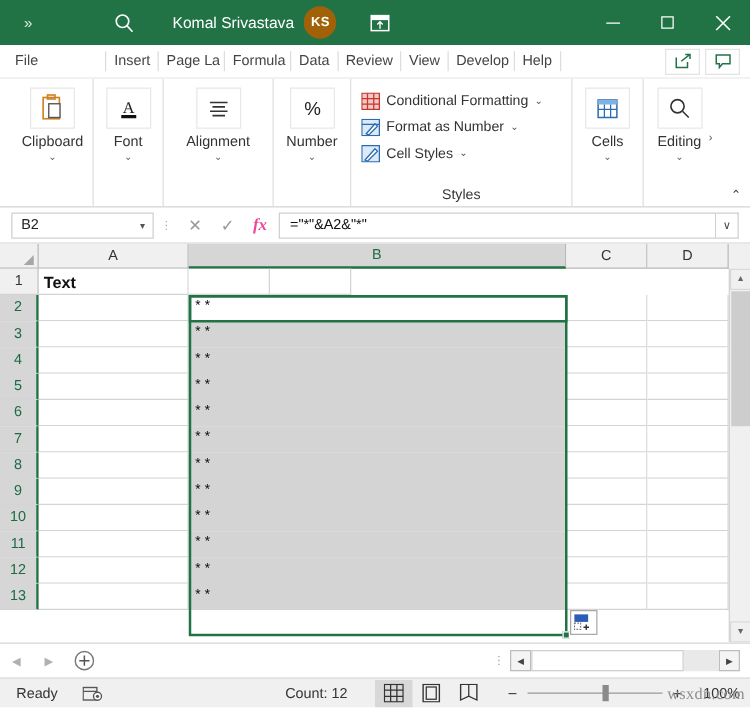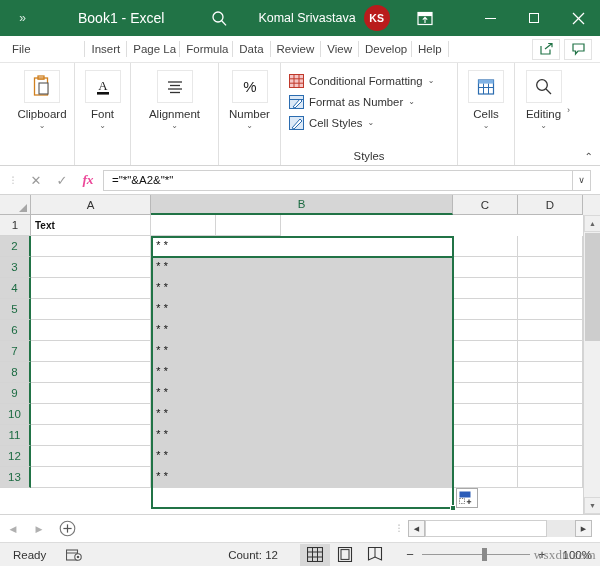--- a/index.html
+++ b/index.html
@@ -34,21 +34,21 @@
   }
   .tb-search {
     margin-left: 44px; width: 22px; height: 22px;
     display: flex; align-items: center; justify-content: center;
   }
   .tb-user {
     margin-left: 28px; font-size: 12.5px; color: #ffffff; white-space: nowrap;
   }
   .tb-avatar {
     margin-left: 8px; width: 26px; height: 26px; border-radius: 50%;
-    background: #b91c1c; color: #fff; font-size: 10.5px;
+    background: #a16207; color: #fff; font-size: 10.5px;
     display: flex; align-items: center; justify-content: center;
     font-weight: bold; letter-spacing: .2px;
   }
   .tb-ribbondisp {
     margin-left: 22px; width: 26px; height: 26px;
     display: flex; align-items: center; justify-content: center;
   }
   .tb-wbtns { margin-left: auto; display: flex; height: 36px; }
   .tb-wbtn {
     width: 44px; height: 36px;
@@ -209,21 +209,21 @@
   }
   .rowhdr.sel { background: #d6d6d6; color: #1c6b42; border-right: 2px solid #217346; }
   .cells { position: absolute; left: 31px; top: 20px; right: 0; bottom: 0; }
   .cellrow { display: flex; height: 21px; }
   .cell {
     border-right: 1px solid #d4d4d4; border-bottom: 1px solid #d4d4d4;
     display: flex; align-items: center; padding-left: 4px;
     font-size: 12px; color: #111; background: #fff; overflow: hidden;
     white-space: nowrap;
   }
-  .cell.bold { font-weight: bold; font-size: 10px; }
+  .cell.bold { font-weight: bold; font-size: 13px; }
   .cell.selbg { background: #d4d4d4; }
   .cell.mono { font-family: "Liberation Mono", monospace; font-size: 11px; letter-spacing: 1px; }
 
   .selrect {
     position: absolute; border: 2px solid #217346; pointer-events: none;
   }
   .activecell-outline {
     position: absolute; border: 2px solid #217346; pointer-events: none;
   }
   .fillhandle {
@@ -317,21 +317,20 @@
     letter-spacing: .3px; pointer-events: none;
   }
 </style>
 </head>
 <body>
 
 <div class="app">
 
   <div class="titlebar">
     <div class="tb-chevrons">»</div>
-    <div class="tb-title">Book1  -  Excel</div>
     <div class="tb-search">
       <svg width="17" height="17" viewBox="0 0 17 17">
           <circle cx="7" cy="7" r="5" fill="none" stroke="#ffffff" stroke-width="1.3"></circle>
           <line x1="10.7" y1="10.7" x2="15" y2="15.4" stroke="#ffffff" stroke-width="1.3"></line>
         </svg>
     </div>
     <div class="tb-user">Komal Srivastava</div>
     <div class="tb-avatar">KS</div>
     <div class="tb-ribbondisp">
       <svg width="16" height="15" viewBox="0 0 16 15">
@@ -502,20 +501,24 @@
       </div>
       <div class="grp-label">Editing</div>
       <div class="grp-caret">⌄</div>
       <div class="edit-more">›</div>
     </div>
 
     <div class="ribbon-collapse">⌃</div>
   </div>
 
   <div class="formulabar">
+    <div class="namebox">
+      <span>B2</span>
+      <span class="nb-caret">▾</span>
+    </div>
     <div class="fb-dots">⋮</div>
     <div class="fb-btn">✕</div>
     <div class="fb-btn">✓</div>
     <div class="fb-btn fb-fx">fx</div>
     <div class="fb-input">="*"&amp;A2&amp;"*"</div>
     <div class="fb-expand">∨</div>
   </div>
 
   <div class="gridwrap">
     <div class="grid">

